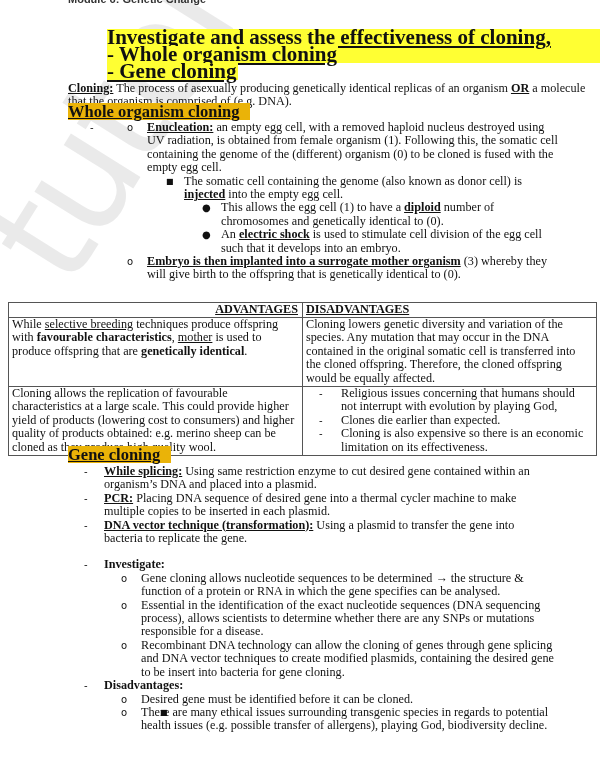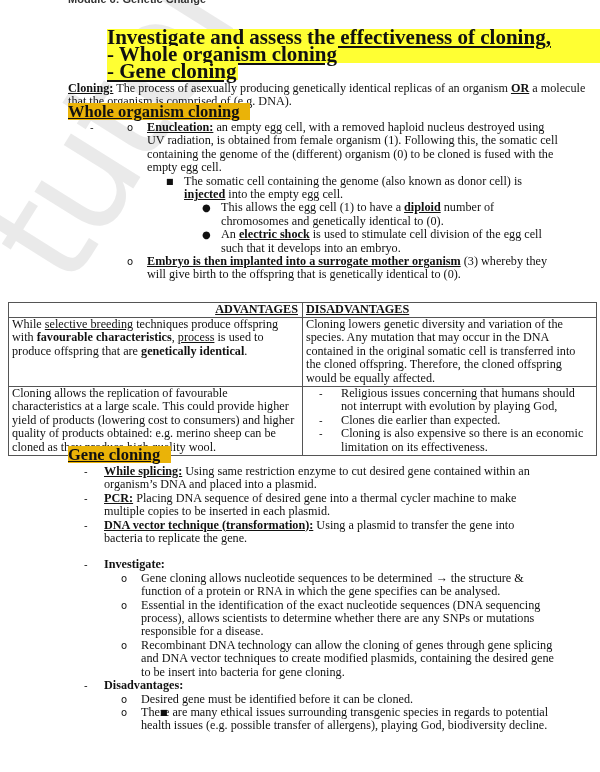--- a/index.html
+++ b/index.html
@@ -96,21 +96,21 @@
   </div>
 
   <table class="table">
     <tbody>
         <tr>
       <td style="width:286px;text-align:right;"><span class="bu">ADVANTAGES</span></td>
       <td><span class="bu">DISADVANTAGES</span></td>
     </tr>
     <tr>
       <td style="height:55px;">
-        <span>While </span><span class="u">selective breeding</span><span> techniques produce offspring with </span><span class="b">favourable characteristics</span><span>, </span><span class="u">process</span><span> is used to produce offspring that are </span><span class="b">genetically identical</span><span>.</span>
+        <span>While </span><span class="u">selective breeding</span><span> techniques produce offspring with </span><span class="b">favourable characteristics</span><span>, </span><span class="u">mother</span><span> is used to produce offspring that are </span><span class="b">genetically identical</span><span>.</span>
       </td>
       <td>Cloning lowers genetic diversity and variation of the species. Any mutation that may occur in the DNA contained in the original somatic cell is transferred into the cloned offspring. Therefore, the cloned offspring would be equally affected.</td>
     </tr>
     <tr>
       <td>Cloning allows the replication of favourable characteristics at a large scale. This could provide higher yield of products (lowering cost to consumers) and higher quality of products obtained: e.g. merino sheep can be cloned as they produce high quality wool.</td>
       <td>
         <div class="li" style="padding-left:35px;"><span class="marker" style="left:13px;">-</span><span>Religious issues concerning that humans should not interrupt with evolution by playing God,</span></div>
         <div class="li" style="padding-left:35px;"><span class="marker" style="left:13px;">-</span><span>Clones die earlier than expected.</span></div>
         <div class="li" style="padding-left:35px;"><span class="marker" style="left:13px;">-</span><span>Cloning is also expensive so there is an economic limitation on its effectiveness.</span></div>
       </td>

